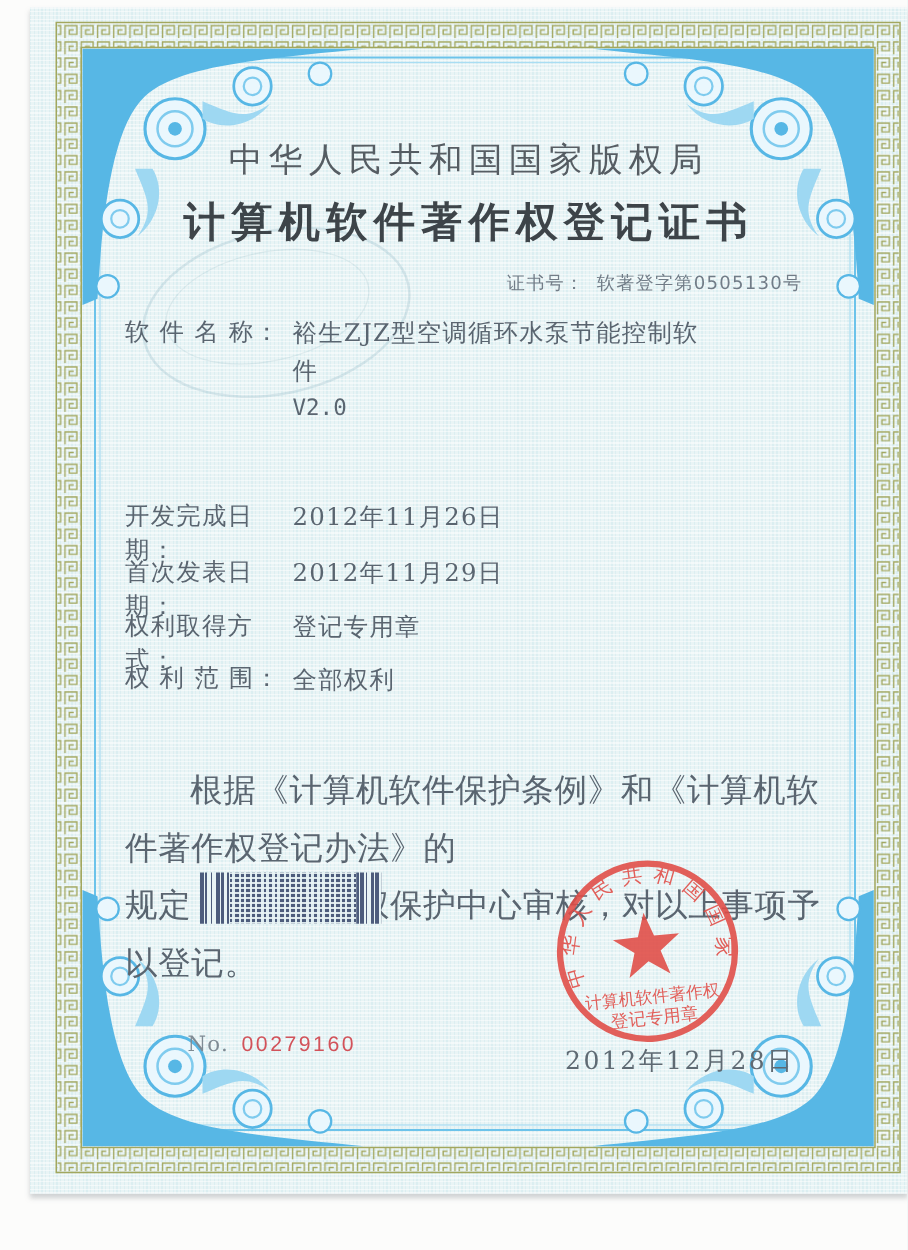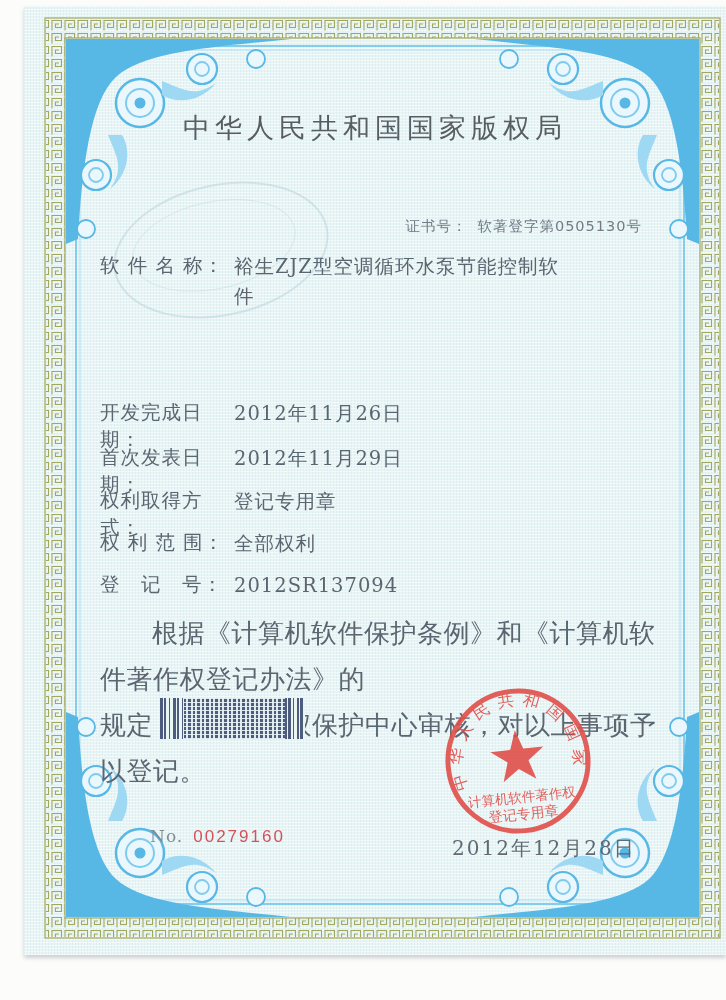--- a/index.html
+++ b/index.html
@@ -91,42 +91,40 @@
 
       <use href="#corner" x="0" y="0" transform="translate(42,33)"></use>
       <use href="#corner" transform="translate(675,33) scale(-1,1)"></use>
       <use href="#corner" transform="translate(42,911) scale(1,-1)"></use>
       <use href="#corner" transform="translate(675,911) scale(-1,-1)"></use>
     </svg>
 
     <div class="watermark"></div>
 
     <div class="authority">中华人民共和国国家版权局</div>
+    <h1 class="cert-title">计算机软件著作权登记证书</h1>
 
     <div class="certno-line">
       <span class="lbl">证书号：</span><span>软著登字第0505130号</span>
     </div>
 
     <div class="fieldrow" style="top:246px">
-      <span class="lab">软 件 名 称：</span><span class="val"><span>裕生ZJZ型空调循环水泵节能控制软件</span></span>
+      <span class="lab">软 件 名 称：</span><span class="val"><span>裕生ZJZ型空调循环水泵节能控制软件</span><span class="val2">V2.0</span></span>
     </div>
     <div class="fieldrow" style="top:393px">
       <span class="lab">开发完成日期：</span><span class="val">2012年11月26日</span>
     </div>
     <div class="fieldrow" style="top:438px">
       <span class="lab">首次发表日期：</span><span class="val">2012年11月29日</span>
     </div>
     <div class="fieldrow" style="top:481px">
       <span class="lab">权利取得方式：</span><span class="val">登记专用章</span>
     </div>
     <div class="fieldrow" style="top:523px">
       <span class="lab">权 利 范 围：</span><span class="val">全部权利</span>
-    </div>
-    <div class="fieldrow" style="top:565px">
-      <span class="lab">登　记　号：</span><span class="val">2012SR137094</span>
     </div>
 
     <p class="statement">
       <span class="sline first">根据《计算机软件保护条例》和《计算机软件著作权登记办法》的</span>
       <span class="sline">规定，经中国版权保护中心审核，对以上事项予以登记。</span>
     </p>
 
     <div class="barcode">
       <div class="bc-guard"></div>
       <div class="bc-data"></div>

